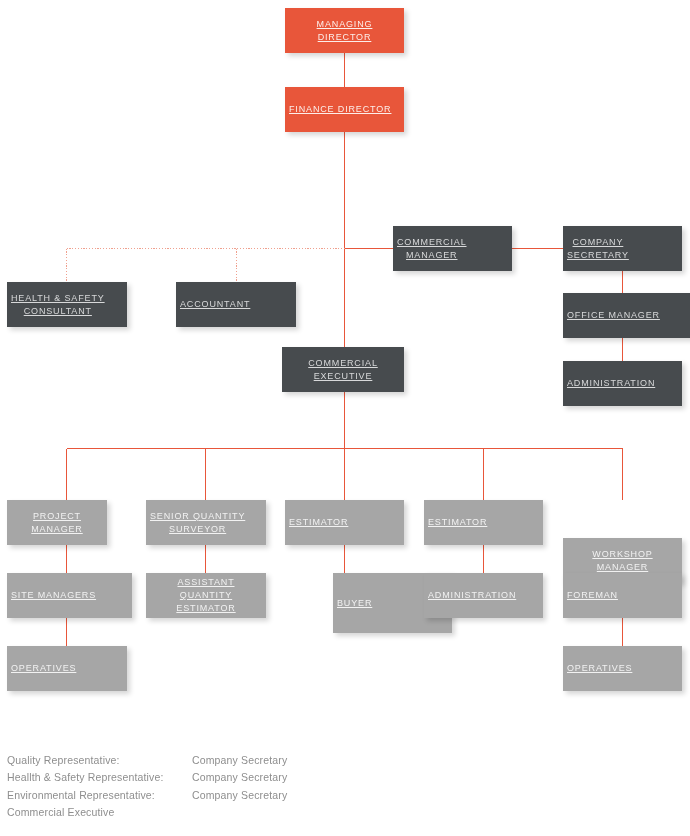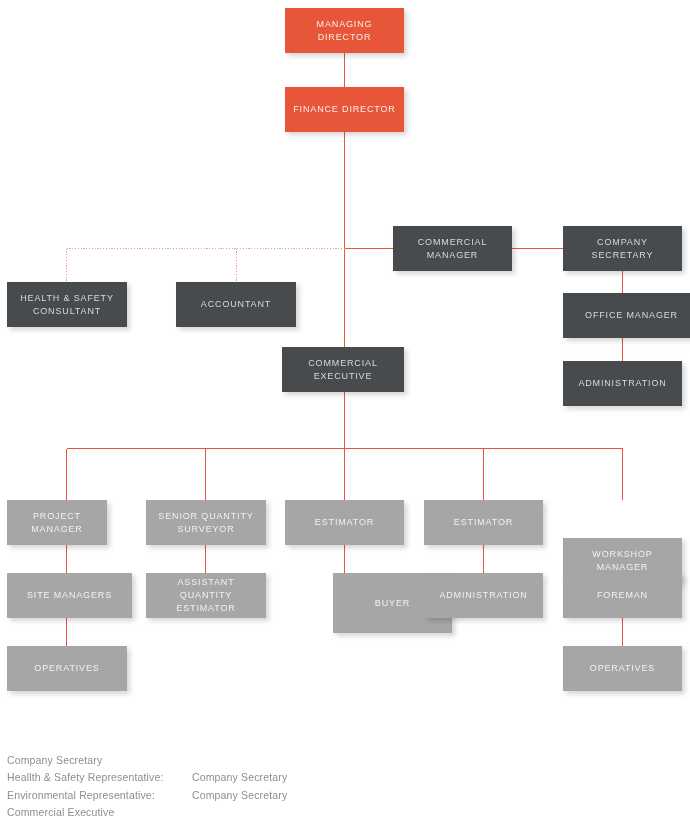--- a/index.html
+++ b/index.html
@@ -29,29 +29,29 @@
     height: 836px;
     pointer-events: none;
   }
 
   
   .node {
     position: absolute;
     box-sizing: border-box;
     display: flex;
     align-items: center;
-    justify-content: center;
     text-align: center;
     color: #e9e9e9;
     font-size: 9px;
     letter-spacing: 0.85px;
     line-height: 13px;
     padding: 2px 4px;
     box-shadow: 3px 3px 5px rgba(0,0,0,0.17);
     z-index: 3;
+    text-decoration: underline;
   }
   .node span {
     display: block;
     white-space: pre-line;
   }
   .node.level-exec   { background: #e8563a; color: #fdeeea; }
   .node.level-mid    { background: #474b4e; color: #d8d9da; }
   .node.level-staff  { background: #a6a6a6; color: #f2f2f2; }
 
   
@@ -181,20 +181,21 @@
       <div class="node level-staff" style="left: 7px; top: 646px; width: 120px; height: 45px;">
         <span>OPERATIVES</span>
       </div>
       <div class="node level-staff" style="left: 563px; top: 646px; width: 119px; height: 45px;">
         <span>OPERATIVES</span>
       </div>
     </div>
 
   <div id="legend">
       <div class="legend-row">
+        <div class="legend-label">Quality Representative:</div>
         <div class="legend-value">Company Secretary</div>
       </div>
       <div class="legend-row">
         <div class="legend-label">Heallth &amp; Safety Representative:</div>
         <div class="legend-value">Company Secretary</div>
       </div>
       <div class="legend-row">
         <div class="legend-label">Environmental Representative:</div>
         <div class="legend-value">Company Secretary</div>
       </div>

